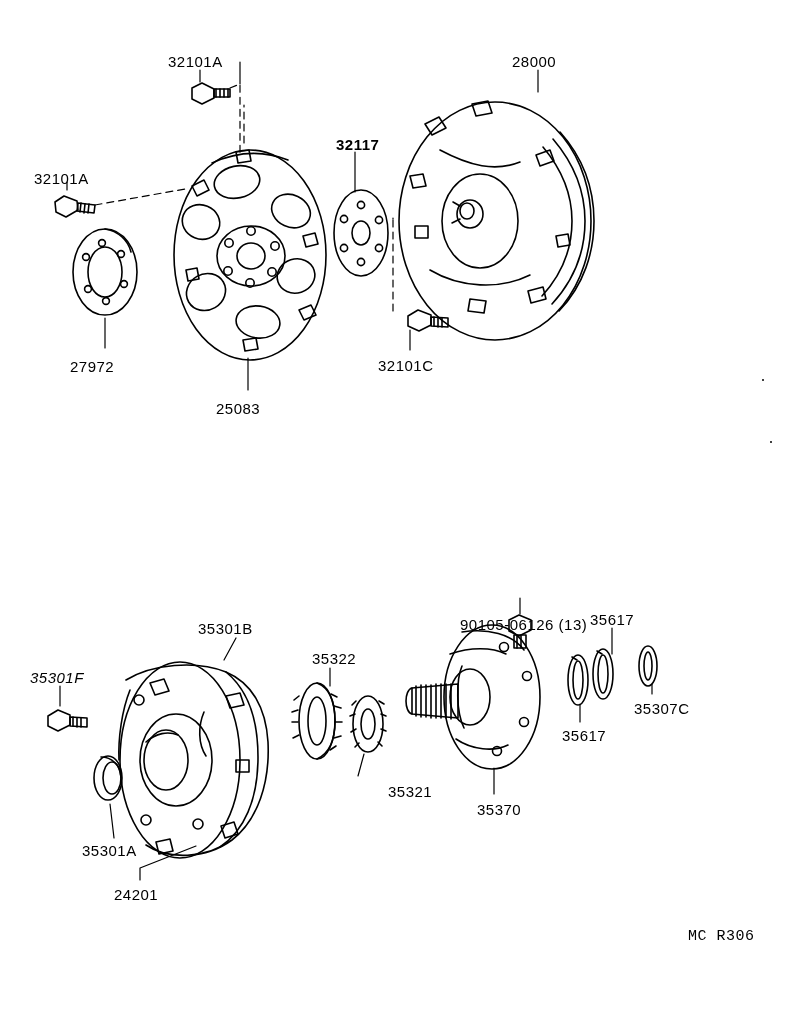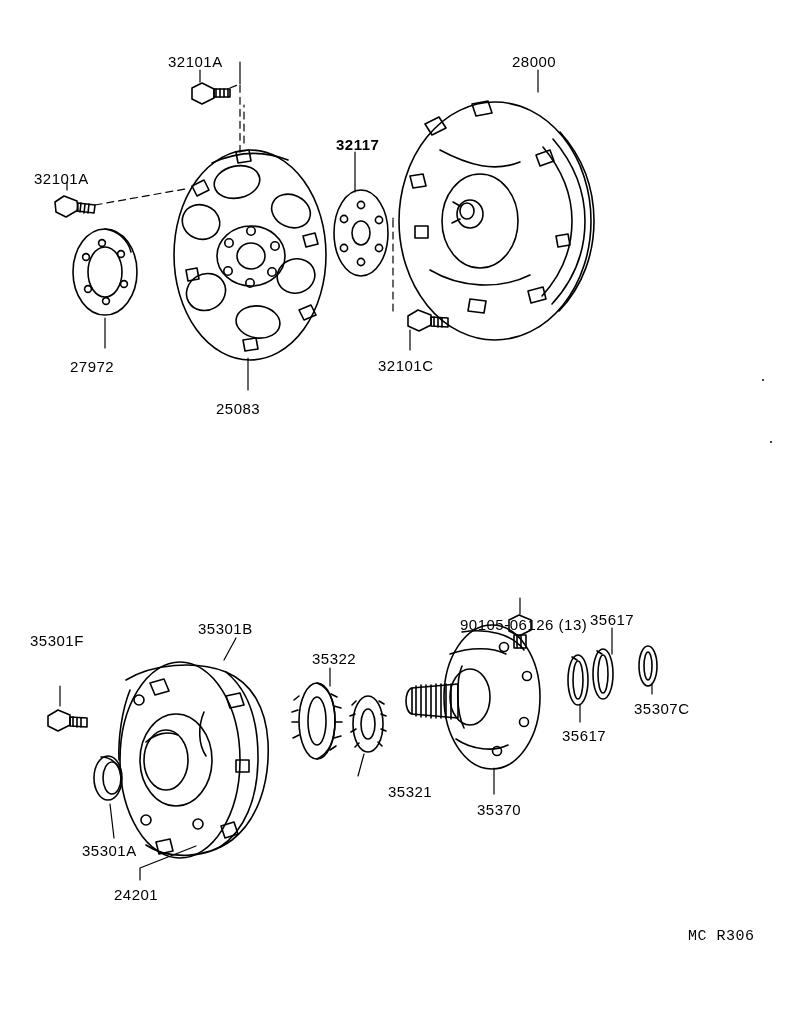--- a/index.html
+++ b/index.html
@@ -272,21 +272,21 @@
   <div class="label" style="left:336px; top:136px;font-weight:bold;">32117</div>
   <div class="label" style="left:34px; top:170px;">32101A</div>
   <div class="label" style="left:70px; top:358px;">27972</div>
   <div class="label" style="left:378px; top:357px;">32101C</div>
   <div class="label" style="left:216px; top:400px;">25083</div>
 
   <div class="label" style="left:460px; top:580px;margin-top:36px;">90105-06126 (13)</div>
   <div class="label" style="left:590px; top:611px;">35617</div>
   <div class="label" style="left:198px; top:620px;">35301B</div>
   <div class="label" style="left:312px; top:650px;">35322</div>
-  <div class="label" style="left:30px; top:632px;">35301F</div>
+  <div class="label" style="left:30px; top:669px;font-style:italic;">35301F</div>
   <div class="label" style="left:634px; top:700px;">35307C</div>
   <div class="label" style="left:562px; top:727px;">35617</div>
   <div class="label" style="left:340px; top:783px;margin-left:48px;">35321</div>
   <div class="label" style="left:477px; top:801px;">35370</div>
   <div class="label" style="left:82px; top:842px;">35301A</div>
   <div class="label" style="left:114px; top:886px;">24201</div>
 
   <div class="dot" style="left:762px; top:379px;"></div>
   <div class="dot" style="left:770px; top:441px;"></div>
 

